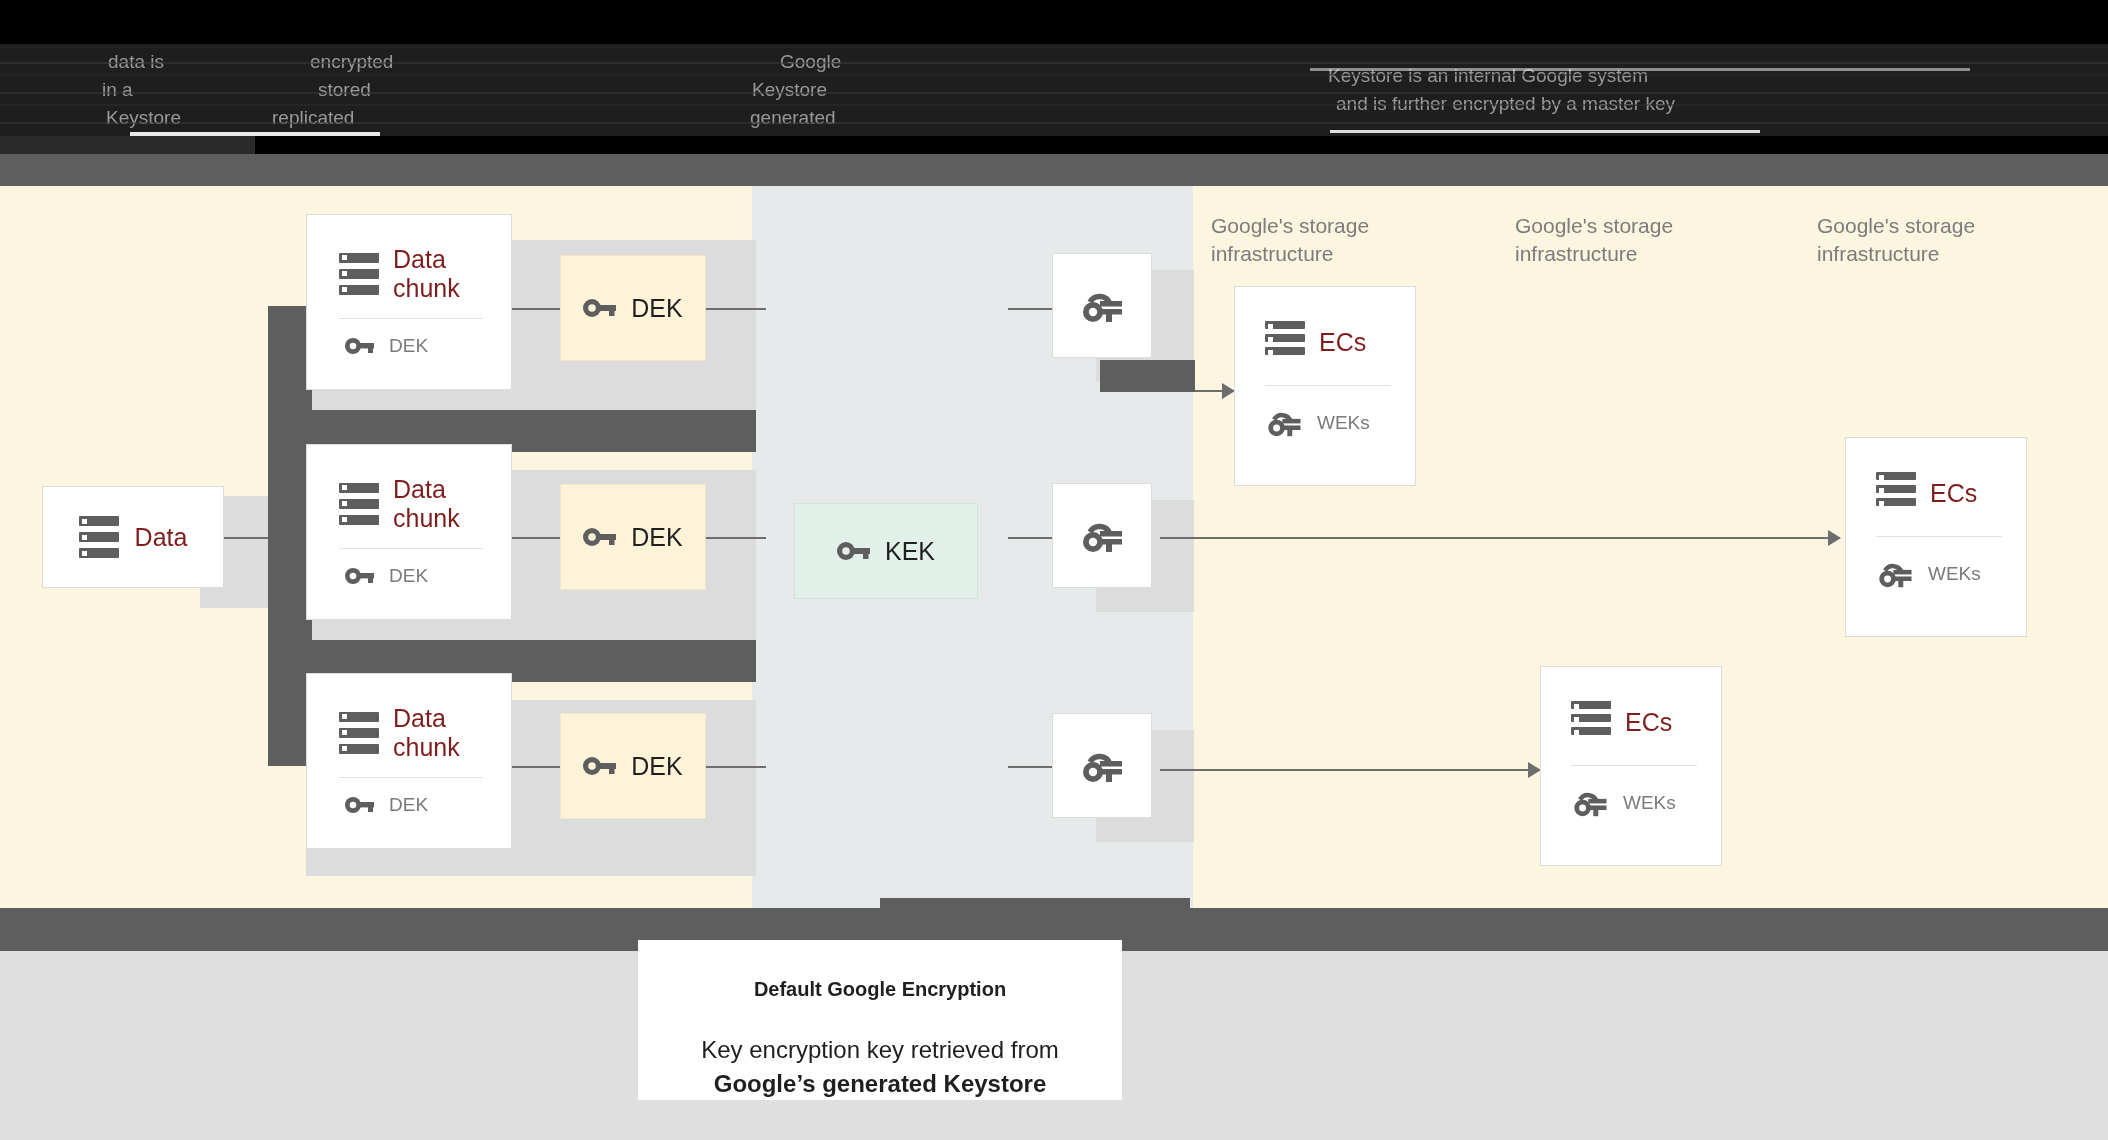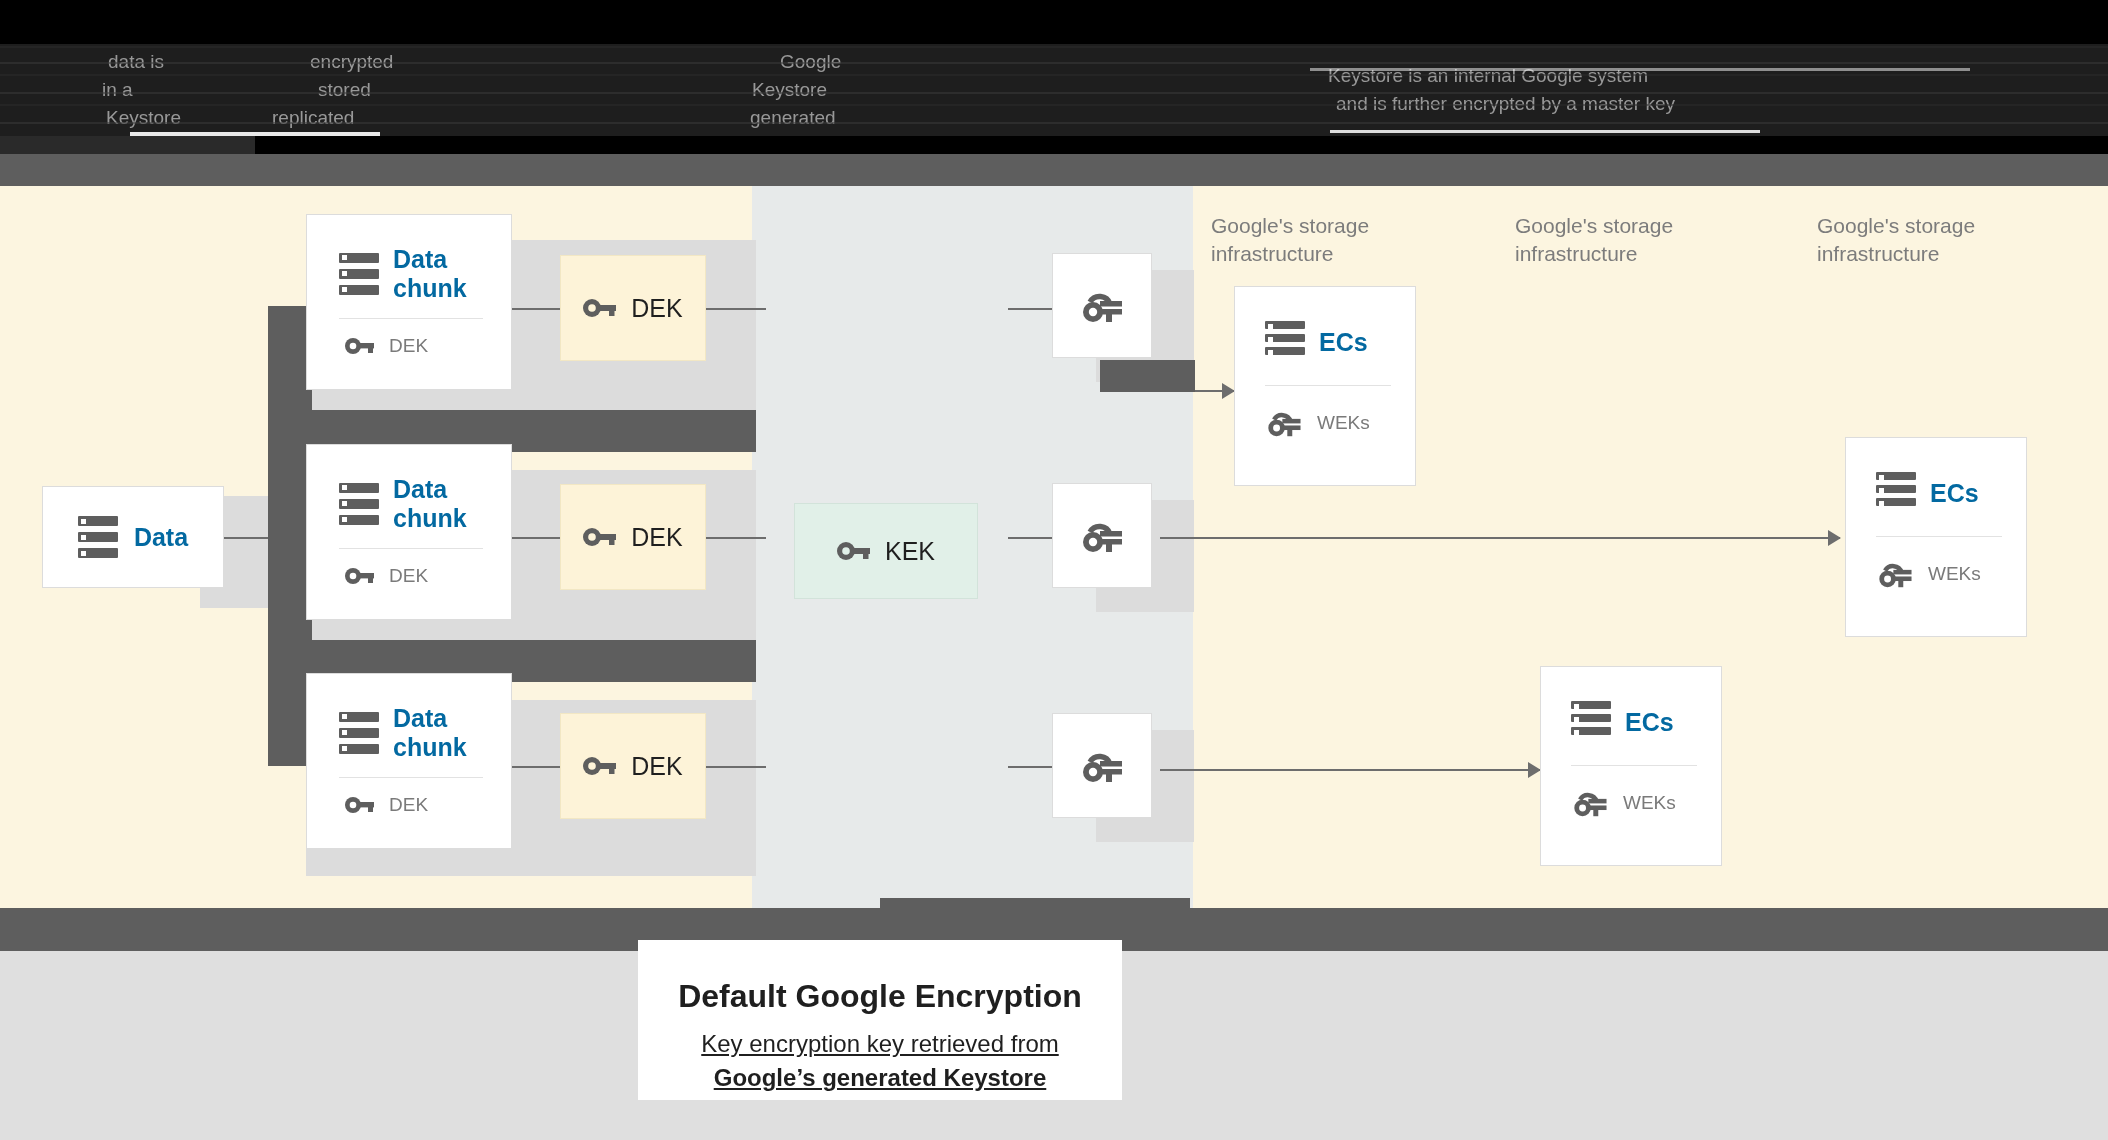--- a/index.html
+++ b/index.html
@@ -24,21 +24,21 @@
   .panel-gray{position:absolute;left:752px;top:186px;width:441px;height:722px;background:#e7eaea;}
   .band-dark-bottom{position:absolute;left:0;top:908px;width:2108px;height:43px;background:#5e5e5e;}
   .footer-gray{position:absolute;left:0;top:951px;width:2108px;height:189px;background:#dfdfdf;}
 
   
   .plate{position:absolute;background:#dcdcdc;}
 
   
   .card{position:absolute;background:#fff;border:1px solid #dcdcdc;box-sizing:border-box;}
   .card-row{display:flex;align-items:center;gap:14px;}
-  .card-title{font-size:25px;color:#0369a1;line-height:1.14;font-weight:bold;}
+  .card-title{font-size:25px;color:#7f1d1d;line-height:1.14;}
   .card-sub{font-size:19px;color:#7a7a7a;}
   .divider{height:1px;background:#e2e2e2;}
 
   .keybox{position:absolute;background:#fdf3d8;border:1px solid #f2e7c4;box-sizing:border-box;
           display:flex;align-items:center;justify-content:center;gap:14px;}
   .keybox .lbl{font-size:25px;color:#1f1f1f;}
   .kekbox{position:absolute;background:#e1f0e8;border:1px solid #d2e3da;box-sizing:border-box;
           display:flex;align-items:center;justify-content:center;gap:14px;}
   .kekbox .lbl{font-size:25px;color:#1f1f1f;}
   .wkbox{position:absolute;background:#fff;border:1px solid #dcdcdc;box-sizing:border-box;
@@ -61,21 +61,21 @@
     border-left:13px solid #6d6d6d;border-top:8px solid transparent;border-bottom:8px solid transparent;}
 
   
   .selbar{position:absolute;background:#5e5e5e;}
 
   
   .seclabel{position:absolute;font-size:21px;line-height:1.35;color:#7c7c7c;}
 
   
   .caption{position:absolute;background:#fff;box-sizing:border-box;text-align:center;}
-  .caption .t1{font-size:32px;font-weight:bold;color:#1f1f1f;}
+  .caption .t1{font-size:20px;font-weight:bold;color:#1f1f1f;}
   .caption .t2{font-size:24px;color:#1f1f1f;line-height:1.42;}
   .caption .t2 b{font-weight:bold;}
 </style>
 </head>
 <body>
 
 <div id="screen">
 
   <div class="hdr-blackout"></div>
   <div class="hdr-text-band">
@@ -380,19 +380,19 @@
           <rect x="21" y="21" width="22" height="5.5" fill="#5e5e5e"></rect>
           <rect x="27" y="26" width="6" height="8" fill="#5e5e5e"></rect>
         </svg>
       </span>
       <span class="card-sub">WEKs</span>
     </div>
   </div>
 
   <div class="caption" style="left:638px;top:940px;width:484px;height:160px;padding-top:38px;">
     <div class="t1">Default Google Encryption</div>
-    <div class="t2" style="margin-top:12px;text-decoration:underline;">
+    <div class="t2" style="margin-top:32px;">
       <span>Key encryption key retrieved from</span><br>
       <b>Google’s generated Keystore</b>
     </div>
   </div>
 
 </div>
 
 </body></html>

